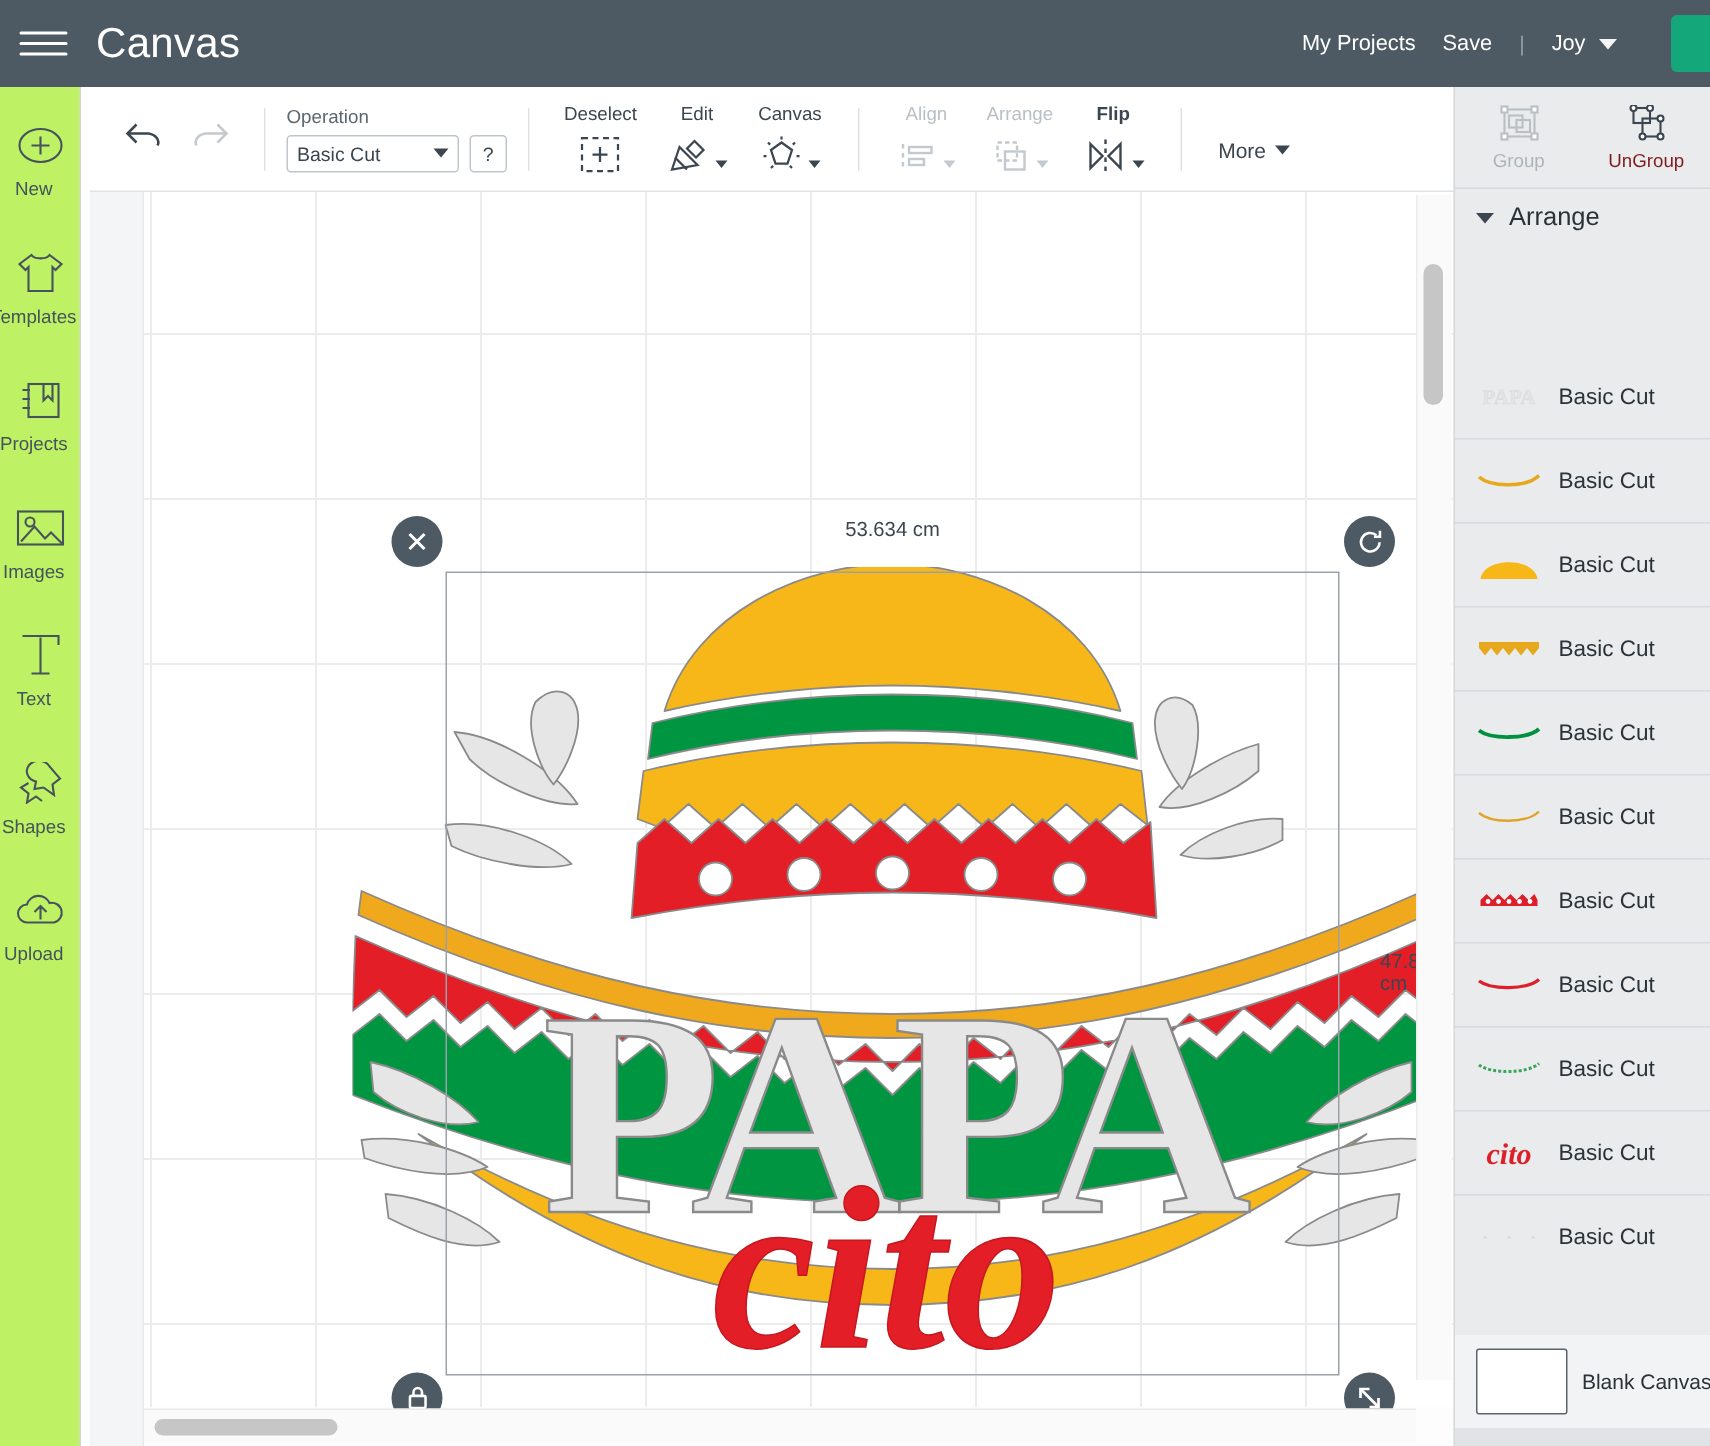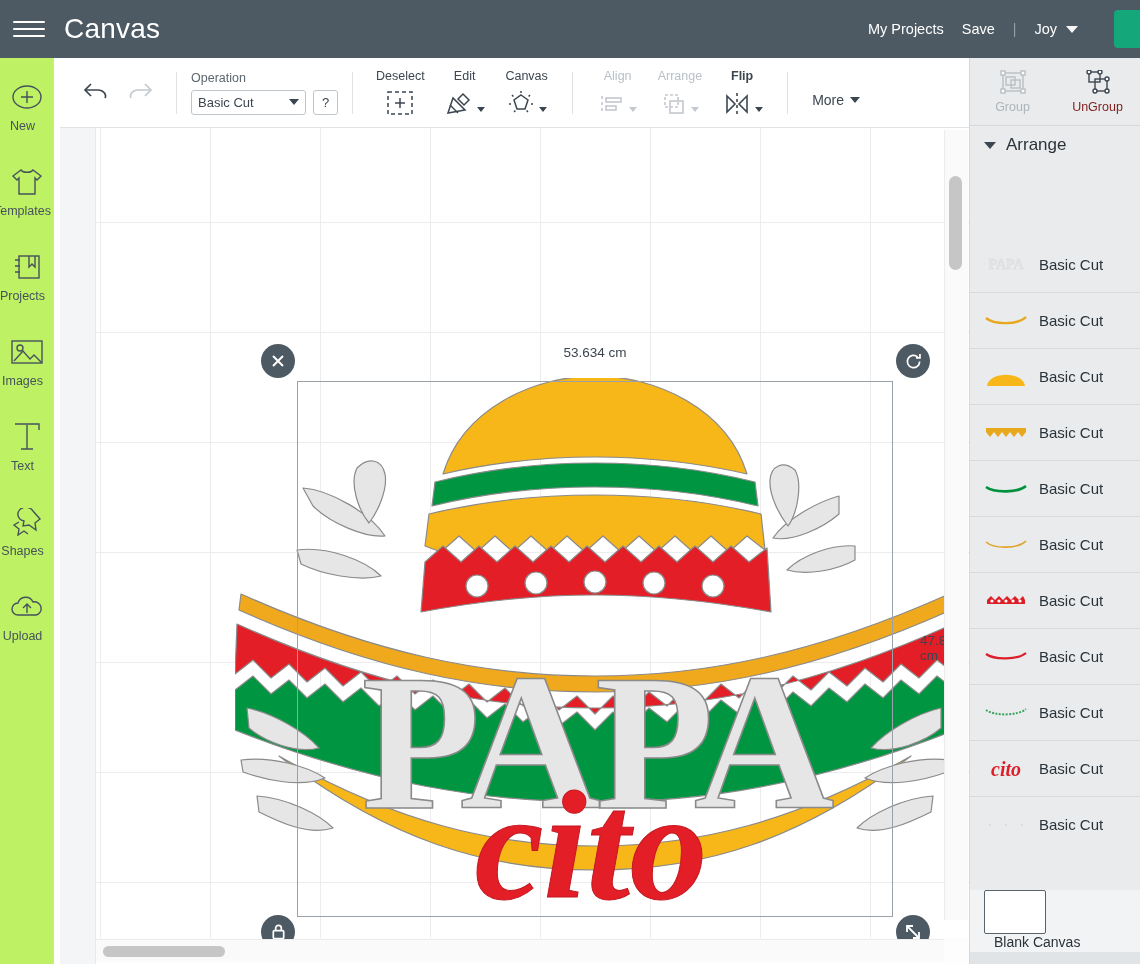--- a/index.html
+++ b/index.html
@@ -133,21 +133,21 @@
   .tri { width: 0; height: 0; border-left: 6px solid transparent; border-right: 6px solid transparent;
      border-top: 7px solid #3c4650; }
   .layer-list { position: absolute; left: 0; top: 178px; width: 171px; height: 660px; overflow: hidden; }
   .layer-row { height: 56px; display: flex; align-items: center; padding-left: 12px;
      border-top: 1px solid #d8dbdd; cursor: pointer; }
   .layer-row:first-child { border-top: none; }
   .lr-thumb { width: 48px; height: 34px; display: flex; align-items: center; justify-content: center;
      flex: 0 0 48px; }
   .lr-name { font-size: 15px; color: #2b333a; margin-left: 9px; white-space: nowrap; }
   .canvas-row { position: absolute; left: 0; top: 832px; width: 171px; height: 62px;
-     background: #f2f3f4; display: flex; align-items: flex-start; padding-left: 14px; cursor: pointer; flex-direction: column; }
+     background: #f2f3f4; display: flex; align-items: center; padding-left: 14px; cursor: pointer; }
   .canvas-swatch { width: 62px; height: 44px; background: #fff; border: 1.5px solid #5a646d; border-radius: 2px; }
   .canvas-lbl { font-size: 14px; margin-left: 10px; white-space: nowrap; color: #2b333a; }
   .bottom-ops { position: absolute; left: 0; top: 894px; width: 171px; height: 70px;
      background: #e1e4e6; display: flex; align-items: center; }
 </style>
 </head>
 <body>
 
 <div id="app">
 

